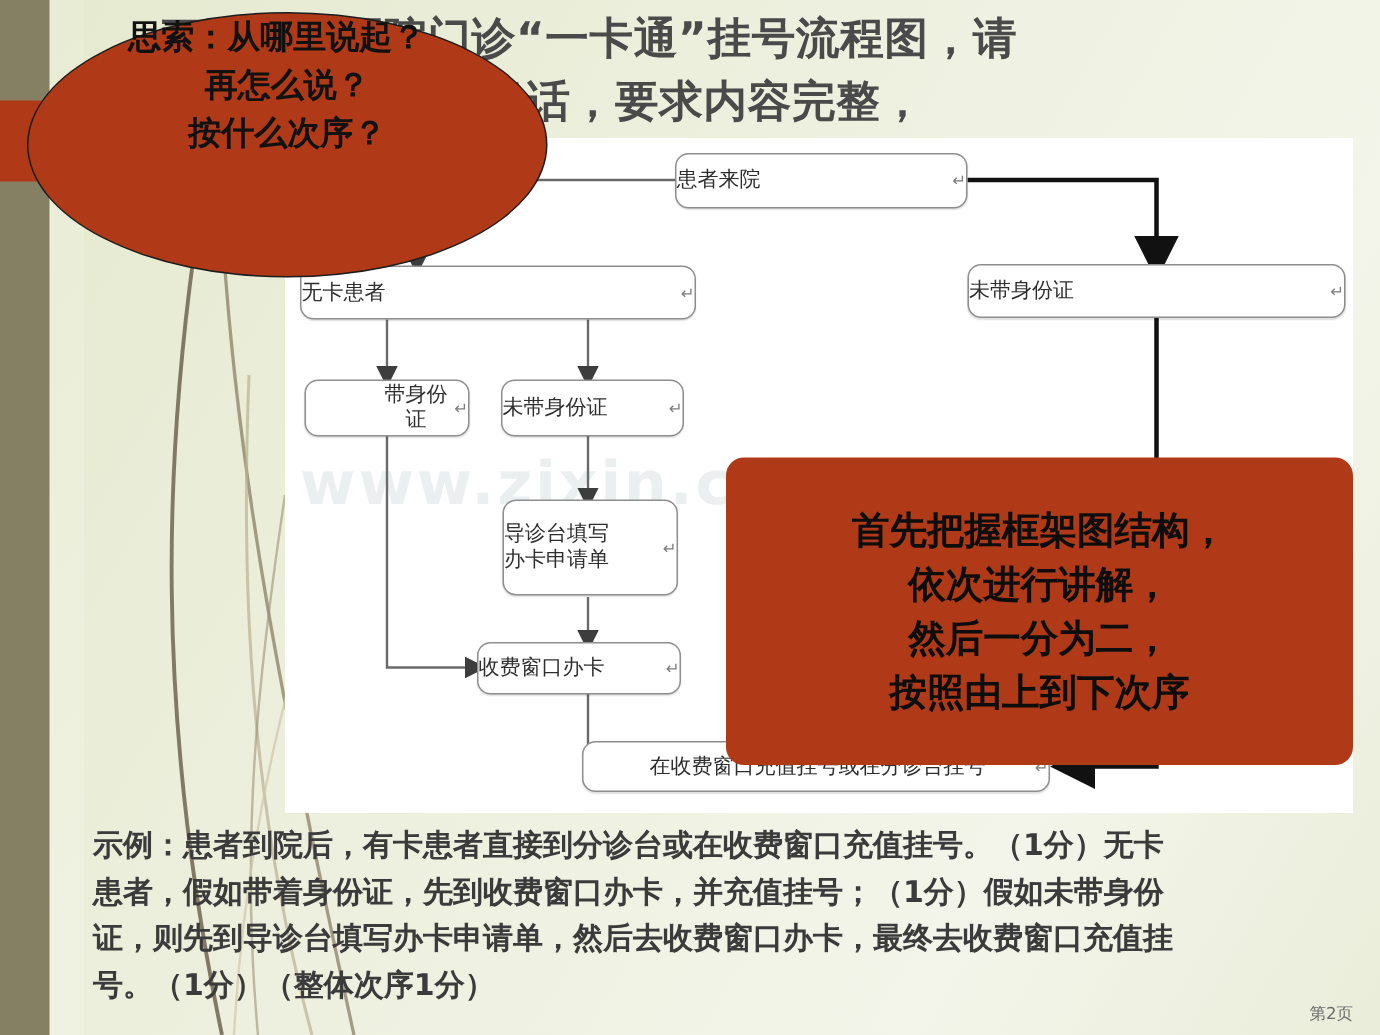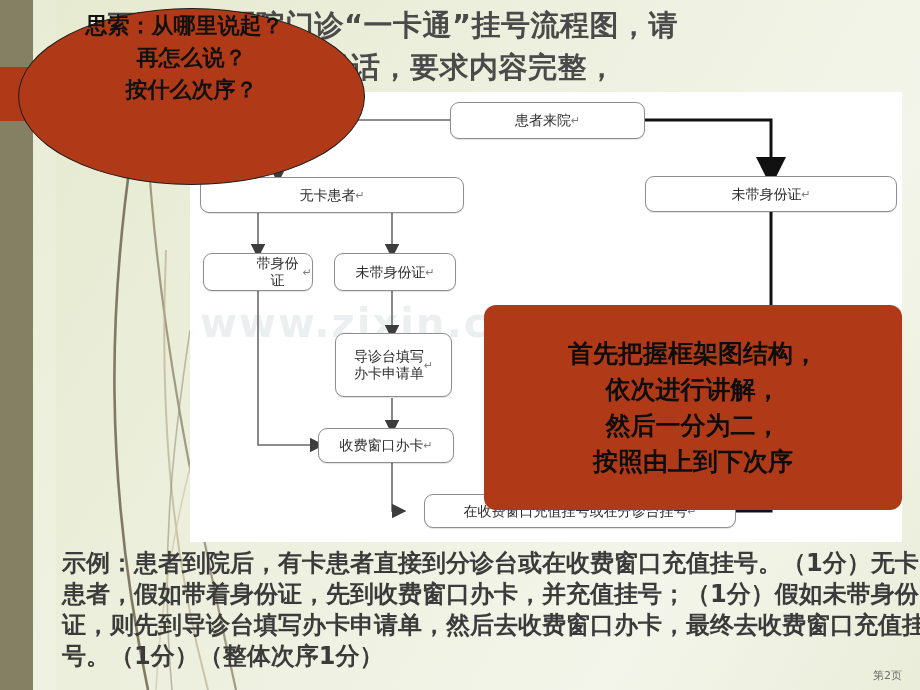--- a/index.html
+++ b/index.html
@@ -52,21 +52,21 @@
   .watermark{
     position:absolute;left:200px;top:300px;width:700px;
     font-size:40px;color:#eceff0;font-weight:600;letter-spacing:2px;
     white-space:nowrap;pointer-events:none;
   }
 
   .node{
     position:absolute;box-sizing:border-box;
     border:1.4px solid #8e8e8e;border-radius:9px;background:#fff;
     color:#2e2e2e;font-size:14px;line-height:17px;
-    display:flex;align-items:center;justify-content:center;
+    display:flex;align-items:center;justify-content:space-between;
     text-align:center;font-family:"DejaVu Sans","Liberation Sans",sans-serif;
     box-shadow:0 1px 1px rgba(0,0,0,0.12);
     white-space:pre-line;
   }
   .node .pilcrow{color:#7e7e7e;font-size:11px;}
 
   svg.edges{position:absolute;left:0;top:0;width:920px;height:690px;pointer-events:none;}
 
   
   .ellipse-callout{
@@ -82,21 +82,21 @@
     position:absolute;left:484px;top:305px;width:418px;height:205px;
     background:#b03a17;
     color:#0d0d0d;font-family:"DejaVu Serif","Liberation Serif",serif;
     font-weight:700;font-size:25px;line-height:36px;text-align:center;
     display:flex;flex-direction:column;align-items:center;justify-content:center;border-radius:12px;
   }
 
   
   .bottom-text{
     position:absolute;left:62px;top:548px;width:838px;
-    font-size:24px;line-height:31px;color:#3b3b3b;font-weight:600;
+    font-size:20px;line-height:31px;color:#3b3b3b;font-weight:600;
     text-align:justify;
   }
   .bottom-text .ln{display:block;white-space:nowrap;}
   .page-num{
     position:absolute;right:18px;bottom:7px;
     font-size:11px;color:#6d6d6d;
   }
 </style>
 </head>
 <body>
@@ -176,21 +176,21 @@
 
   <div class="node" style="left:335px;top:333px;width:117px;height:64px;">
     <span>导诊台填写
 办卡申请单</span><span class="pilcrow">↵</span>
   </div>
 
   <div class="node" style="left:318px;top:428px;width:136px;height:35px;">
     <span>收费窗口办卡</span><span class="pilcrow">↵</span>
   </div>
 
-  <div class="node" style="left:424px;top:494px;width:312px;height:34px;">
+  <div class="node" style="left:388px;top:494px;width:312px;height:34px;padding-left:44px;">
     <span>在收费窗口充值挂号或在分诊台挂号</span><span class="pilcrow">↵</span>
   </div>
 
   <div class="ellipse-callout">
     <div class="l1">思索：从哪里说起？</div>
     <div>再怎么说？</div>
     <div>按什么次序？</div>
   </div>
 
   <div class="red-box">

